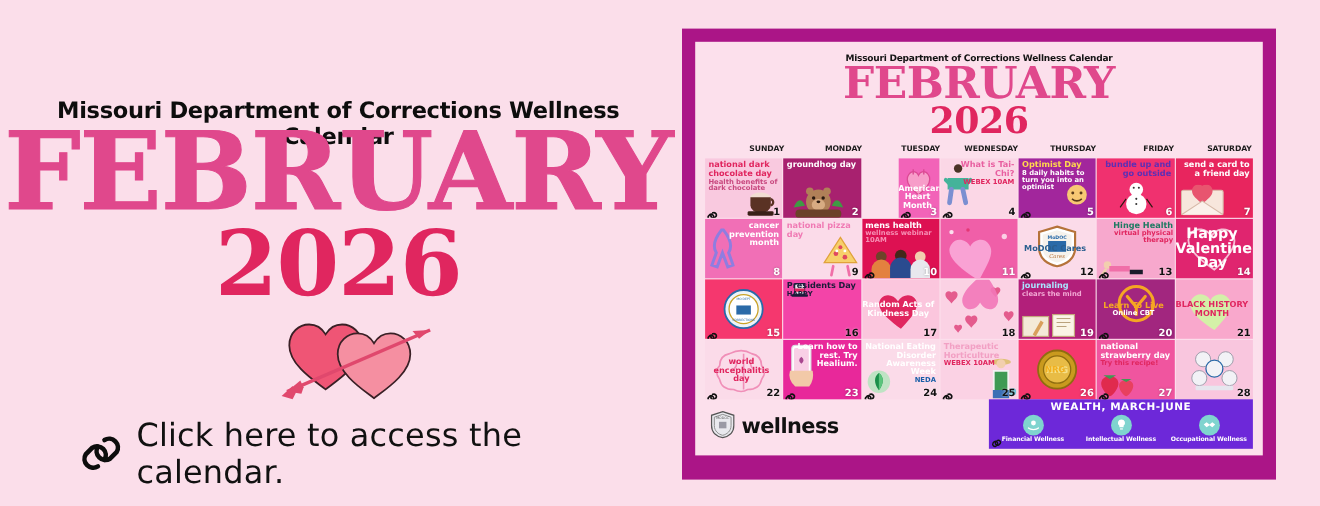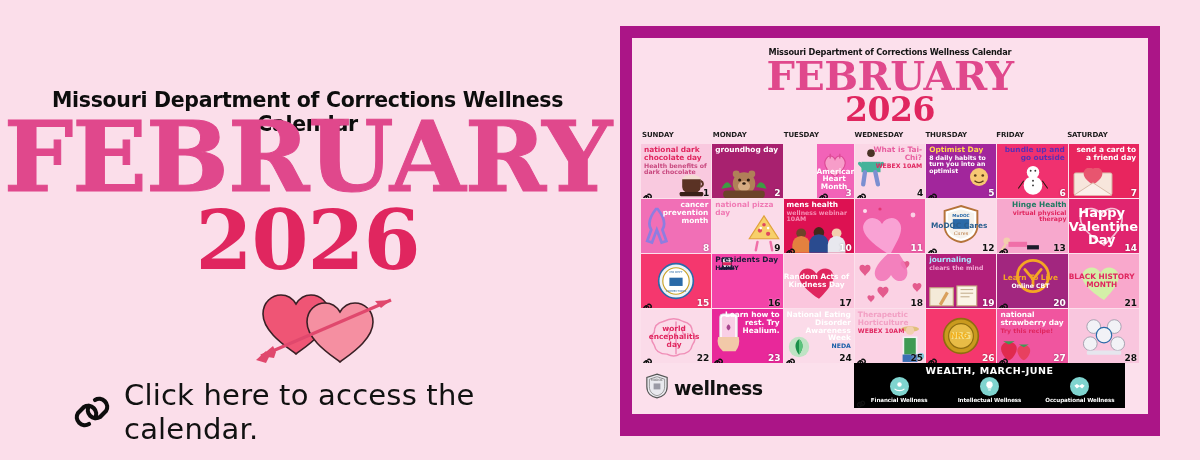--- a/index.html
+++ b/index.html
@@ -84,21 +84,21 @@
     text-align: center;
     font-family: "DejaVu Serif", serif; font-weight: 700;
     font-size: 33px; line-height: 0.9; color: #e0265f;
     letter-spacing: -0.5px;
   }
   .dow-row {
     display: grid; grid-template-columns: repeat(7, 1fr);
     margin-top: 7px; padding: 0 2px;
   }
   .dow {
-    text-align: left;
+    text-align: right;
     font-family: "DejaVu Sans", sans-serif;
     font-weight: 700; font-size: 7px; color: #1b1b1b;
     letter-spacing: -0.1px;
   }
 
   .grid {
     display: grid;
     grid-template-columns: repeat(7, 1fr);
     grid-auto-rows: 54px;
     gap: 1px;
@@ -140,23 +140,23 @@
     position: absolute; left: 8px; right: 8px; bottom: 3px;
     height: 46px;
     display: flex; align-items: center;
   }
   .wellness-logo { display: flex; align-items: center; gap: 6px; margin-left: 6px; }
   .wl-text {
     font-family: "DejaVu Sans", sans-serif; font-weight: 700;
     font-size: 19px; color: #111; letter-spacing: -0.5px;
   }
   .wealth-box {
-    position: absolute; right: 15px; bottom: 3px;
-    width: 271px; height: 45px;
-    background: #000000;
+    position: absolute; right: 1px; bottom: 3px;
+    width: 240px; height: 45px;
+    background: #6d28d9;
     padding-top: 2px;
   }
   .wealth-title {
     text-align: center;
     font-family: "DejaVu Sans", sans-serif;
     font-weight: 700; font-size: 9.5px; color: #ffffff;
     letter-spacing: 0.5px;
   }
   .wealth-items { display: flex; justify-content: space-around; margin-top: 1px; }
   .wealth-item { text-align: center; width: 33%; position: relative; }

